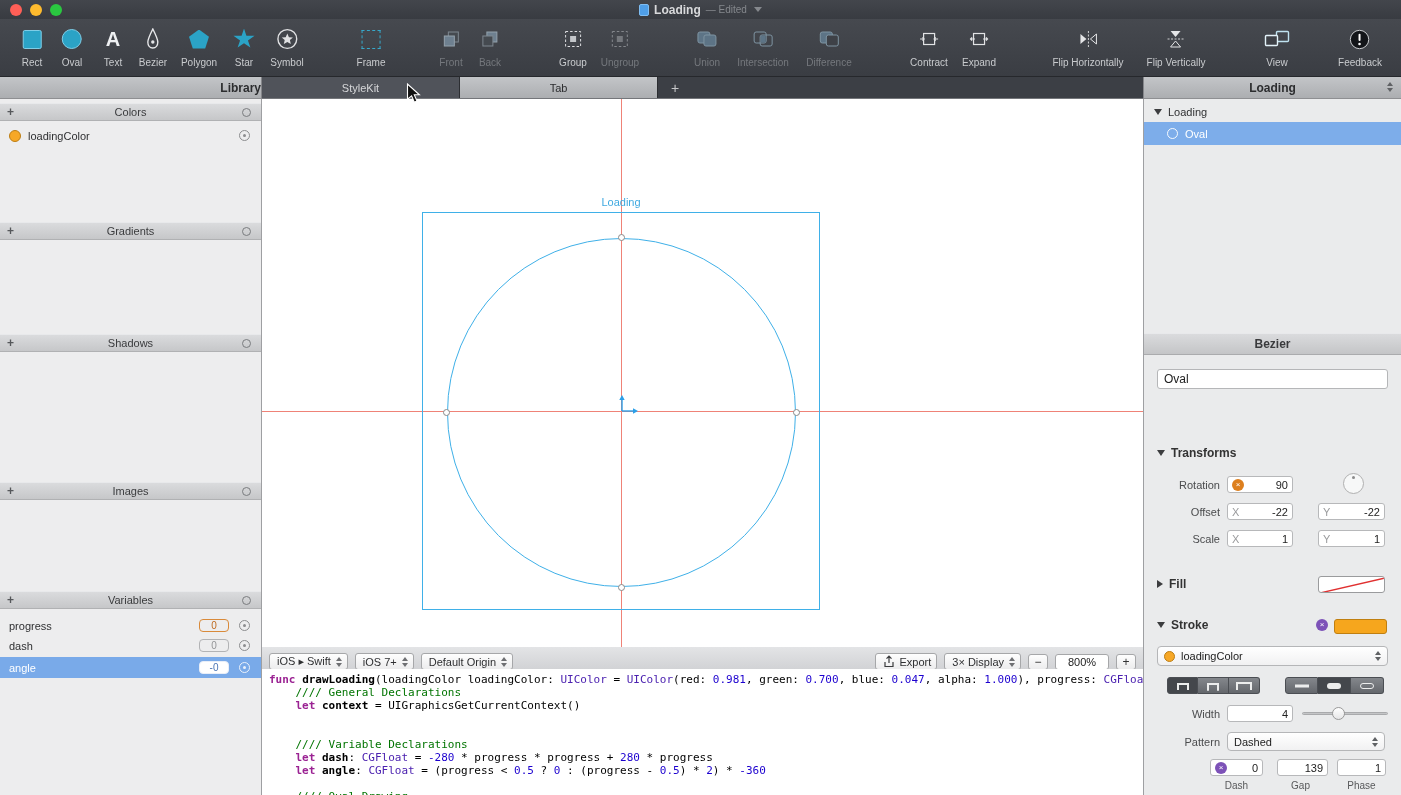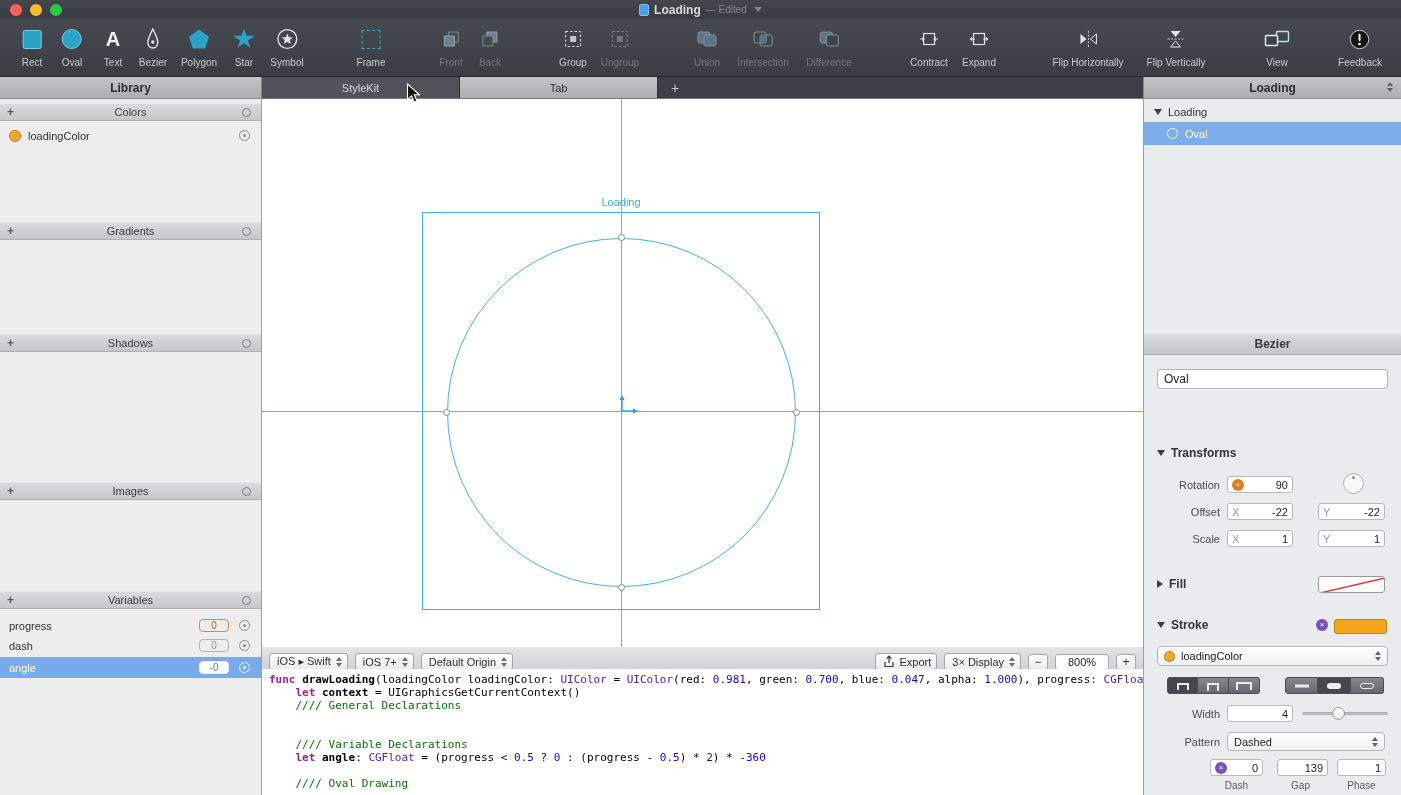--- a/index.html
+++ b/index.html
@@ -35,21 +35,21 @@
     clip-path:polygon(50% 0%,100% 38%,81% 100%,19% 100%,0% 38%); }
   .i-star { width:22px; height:21px; background:#2ba3c6;
     clip-path:polygon(50% 0%,61% 35%,98% 35%,68% 57%,79% 91%,50% 70%,21% 91%,32% 57%,2% 35%,39% 35%); }
   .i-frame { width:19px; height:19px; border:1px dashed #37a8ca; }
 
   
   .panel-head { position:absolute; top:77px; height:22px;
     background:linear-gradient(#c3c5c8,#acaeb1); border-bottom:1px solid #8e8f92;
     display:flex; align-items:center; justify-content:center;
     font-size:12px; font-weight:bold; color:#2c2d2f; }
-  .lib-head { left:0; width:262px; border-right:1px solid #85868a; }
+  .lib-head { left:0; width:262px; border-right:1px solid #85868a;justify-content:flex-end; }
   .insp-head { left:1143px; width:258px; border-left:1px solid #85868a; }
   .tabbar { position:absolute; left:262px; top:77px; width:881px; height:22px;
     background:#3c3f45; border-bottom:1px solid #74767a; display:flex; }
   .tab { width:198px; display:flex; align-items:center; justify-content:center; font-size:11px;
     border-right:1px solid #2c2e32; }
   .tab.dark { background:#50535a; color:#d6d7d9; }
   .tab.light { background:linear-gradient(#c3c5c8,#acaeb1); color:#2c2d2f; }
   .tab-add { width:34px; display:flex; align-items:center; justify-content:center;
     color:#c6c7c9; font-size:14px; }
   .updown { display:inline-flex; flex-direction:column; gap:2px; align-items:center; }
@@ -496,25 +496,26 @@
         </span>
     </div>
     <div class="zbtn">−</div>
     <div class="zview">800%</div>
     <div class="zbtn">+</div>
   </div>
 </div>
 
 <div class="codepanel">
     <div class="code-line"><span class="tok-kw">func </span><span class="tok-fn">drawLoading</span><span class="tok-p">(loadingColor loadingColor: </span><span class="tok-ty">UIColor</span><span class="tok-p"> = </span><span class="tok-ty">UIColor</span><span class="tok-p">(red: </span><span class="tok-n">0.981</span><span class="tok-p">, green: </span><span class="tok-n">0.700</span><span class="tok-p">, blue: </span><span class="tok-n">0.047</span><span class="tok-p">, alpha: </span><span class="tok-n">1.000</span><span class="tok-p">), progress: </span><span class="tok-ty">CGFloat</span></div>
+    <div class="code-line"><span class="tok-c">    //// General Declarations</span></div>
     <div class="code-line"><span class="tok-p">    </span><span class="tok-kw">let</span><span class="tok-fn"> context</span><span class="tok-p"> = UIGraphicsGetCurrentContext()</span></div>
-    <div class="code-line"><span class="tok-c">    //// General Declarations</span></div>
     <div class="code-line"></div>
     <div class="code-line"></div>
     <div class="code-line"><span class="tok-c">    //// Variable Declarations</span></div>
+    <div class="code-line"><span class="tok-p">    </span><span class="tok-kw">let</span><span class="tok-fn"> dash</span><span class="tok-p">: </span><span class="tok-ty">CGFloat</span><span class="tok-p"> = </span><span class="tok-n">-280</span><span class="tok-p"> * progress * progress + </span><span class="tok-n">280</span><span class="tok-p"> * progress</span></div>
     <div class="code-line"><span class="tok-p">    </span><span class="tok-kw">let</span><span class="tok-fn"> angle</span><span class="tok-p">: </span><span class="tok-ty">CGFloat</span><span class="tok-p"> = (progress &lt; </span><span class="tok-n">0.5</span><span class="tok-p"> ? </span><span class="tok-n">0</span><span class="tok-p"> : (progress - </span><span class="tok-n">0.5</span><span class="tok-p">) * </span><span class="tok-n">2</span><span class="tok-p">) * </span><span class="tok-n">-360</span></div>
     <div class="code-line"></div>
     <div class="code-line"><span class="tok-c">    //// Oval Drawing</span></div>
   </div>
 
 <div class="right-sb">
 
   <div class="tree-row" style="top:5px;height:16px;padding-left:10px;gap:6px">
     <span class="tri-d"></span>
     <span>Loading</span>

